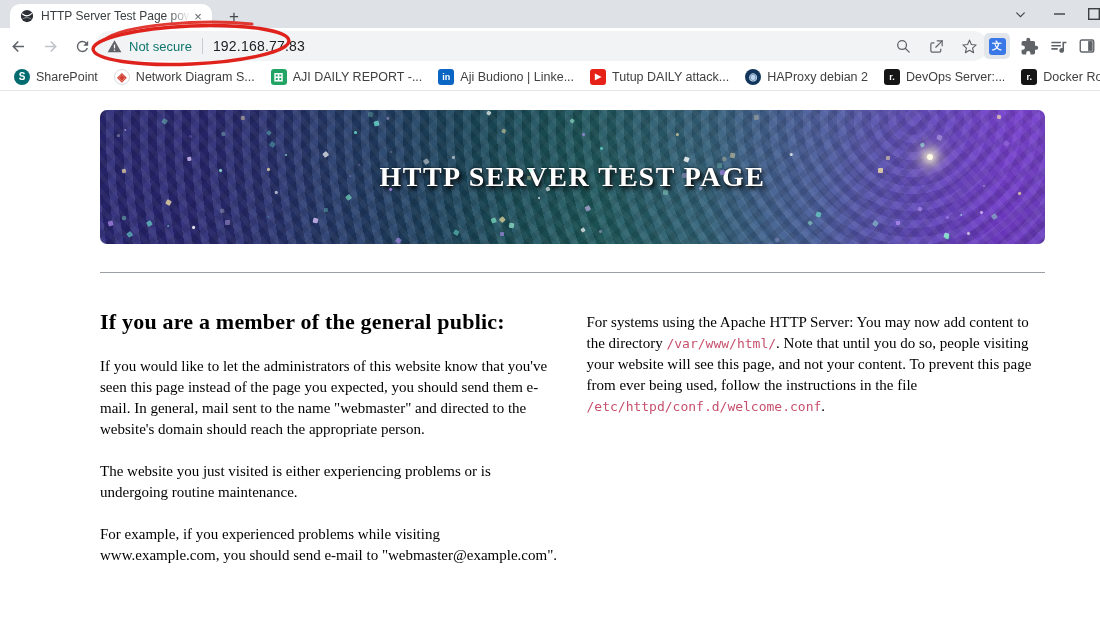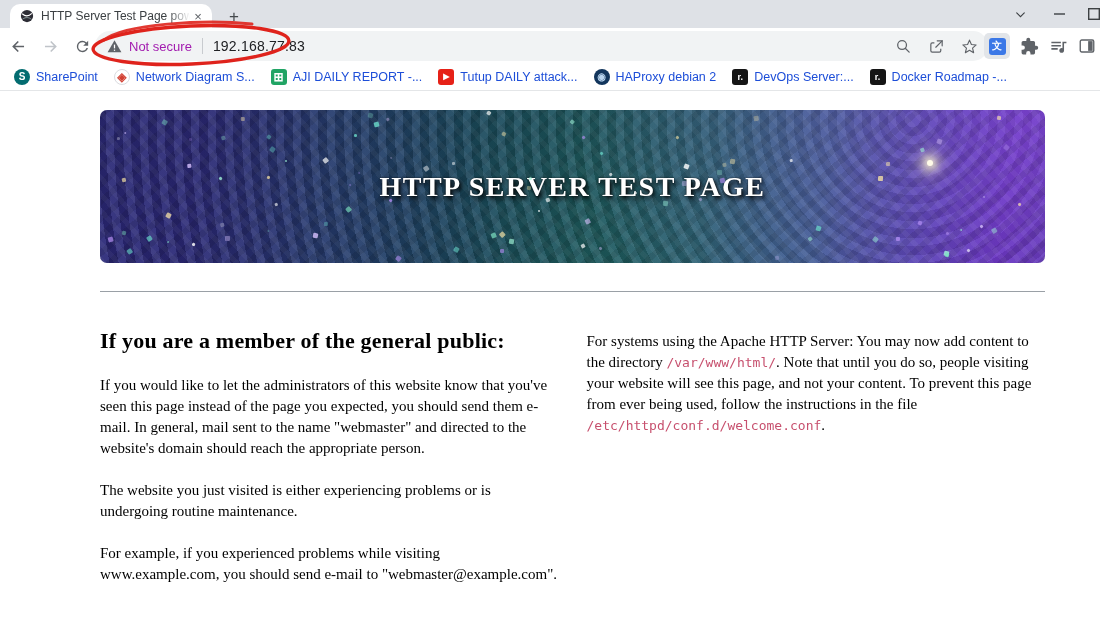--- a/index.html
+++ b/index.html
@@ -19,42 +19,42 @@
          align-items:center; justify-content:center; color:#45494d; font-size:17px; border-radius:50%; }
   .winctl { position:absolute; top:0; height:28px; display:flex; align-items:center; justify-content:center; color:#3c4043; }
   .winctl.chevron { right:62px; width:36px; }
   .winctl.minimize { right:22px; width:36px; }
   .winctl.maximize { right:-8px; width:28px; }
 
   .toolbar { height:36px; background:#fff; display:flex; align-items:center; position:relative; }
   .navbtn { width:28px; height:28px; display:flex; align-items:center; justify-content:center; border-radius:50%; margin-left:4px; }
   .omnibox { position:absolute; left:95px; top:3px; width:893px; height:30px; background:#f1f3f4;
          border-radius:15px; display:flex; align-items:center; padding:0 10px 0 12px; }
-  .omni-sec { font-size:13px; color:#a21caf; margin:0 0 0 7px; }
+  .omni-sec { font-size:13px; color:#0f766e; margin:0 0 0 7px; }
   .omni-sep { width:1px; height:16px; background:#c8cbcf; margin:0 10px; }
   .omni-url { font-size:14px; color:#202124; letter-spacing:.2px; }
   .omni-right { margin-left:auto; display:flex; align-items:center; gap:16px; }
   .ticon { display:flex; align-items:center; justify-content:center; }
   .ext-area { position:absolute; right:4px; top:3px; height:30px; display:flex; align-items:center; gap:10px; }
   .translate-chip { width:26px; height:26px; background:#e2e5e9; border-radius:5px; display:flex; align-items:center; justify-content:center; }
   .translate-box { width:17px; height:17px; background:#3b78e7; border-radius:3px; color:#fff; font-size:10px;
          display:flex; align-items:center; justify-content:center; font-weight:bold; }
 
   .bookmarks { height:27px; background:#fff; display:flex; align-items:center; padding-left:6px;
          border-bottom:1px solid #e4e6e8; overflow:hidden; }
   .bm { display:flex; align-items:center; gap:6px; padding:3px 8px; border-radius:13px; white-space:nowrap; }
-  .bm-label { font-size:12.5px; color:#1d4ed8; }
+  .bm-label { font-size:12.5px; color:#404040; }
   .bm-ico { width:16px; height:16px; display:flex; align-items:center; justify-content:center;
          font-size:9px; font-weight:bold; line-height:1; flex:0 0 16px; }
 
   
   .content { position:relative; height:527px; background:#fff; overflow:hidden;
          font-family:"Liberation Serif", serif; color:#000; }
   .main { margin-left:100px; width:945px; }
-  .banner { position:relative; margin-top:19px; height:153px; border-radius:7px; overflow:hidden;
+  .banner { position:relative; margin-top:19px; height:134px; border-radius:7px; overflow:hidden;
     background:
       radial-gradient(circle at 102% -30%, rgba(150,90,230,.6), rgba(0,0,0,0) 50%),
       repeating-radial-gradient(circle at 86% 6%, rgba(110,150,200,.22) 0 8px, rgba(25,60,90,.22) 8px 17px),
       radial-gradient(circle at -5% 120%, rgba(40,25,110,.8), rgba(0,0,0,0) 45%),
       linear-gradient(100deg, #2c2269 0%, #2a1f66 11%, #223a5c 24%, #17424d 38%, #1a554f 52%,
                       #1e6059 64%, #2d5d78 76%, #44329c 87%, #5a18b0 95%, #4f1d9e 100%);
     text-decoration: underline;
   }
   .banner::before { content:""; position:absolute; inset:0;
     background:
@@ -192,20 +192,24 @@
       <span class="bm-ico" style="background: rgb(3, 108, 112); color: rgb(255, 255, 255); font-size: 10px; border-radius: 50%;">S</span>
       <span class="bm-label">SharePoint</span>
     </div>
     <div class="bm">
       <span class="bm-ico" style="background: rgb(255, 255, 255); color: rgb(210, 63, 49); font-size: 12px; border-radius: 50%; border: 1px solid rgb(218, 220, 224);">◈</span>
       <span class="bm-label">Network Diagram S...</span>
     </div>
     <div class="bm">
       <span class="bm-ico" style="background: rgb(33, 164, 100); color: rgb(255, 255, 255); font-size: 12px; border-radius: 3px;">⊞</span>
       <span class="bm-label">AJI DAILY REPORT -...</span>
+    </div>
+    <div class="bm">
+      <span class="bm-ico" style="background: rgb(10, 102, 194); color: rgb(255, 255, 255); font-size: 9px; border-radius: 3px;">in</span>
+      <span class="bm-label">Aji Budiono | Linke...</span>
     </div>
     <div class="bm">
       <span class="bm-ico" style="background: rgb(230, 33, 23); color: rgb(255, 255, 255); font-size: 8px; border-radius: 3px;">▶</span>
       <span class="bm-label">Tutup DAILY attack...</span>
     </div>
     <div class="bm">
       <span class="bm-ico" style="background: rgb(18, 53, 92); color: rgb(185, 212, 238); font-size: 10px; border-radius: 50%;">◉</span>
       <span class="bm-label">HAProxy debian 2</span>
     </div>
     <div class="bm">

